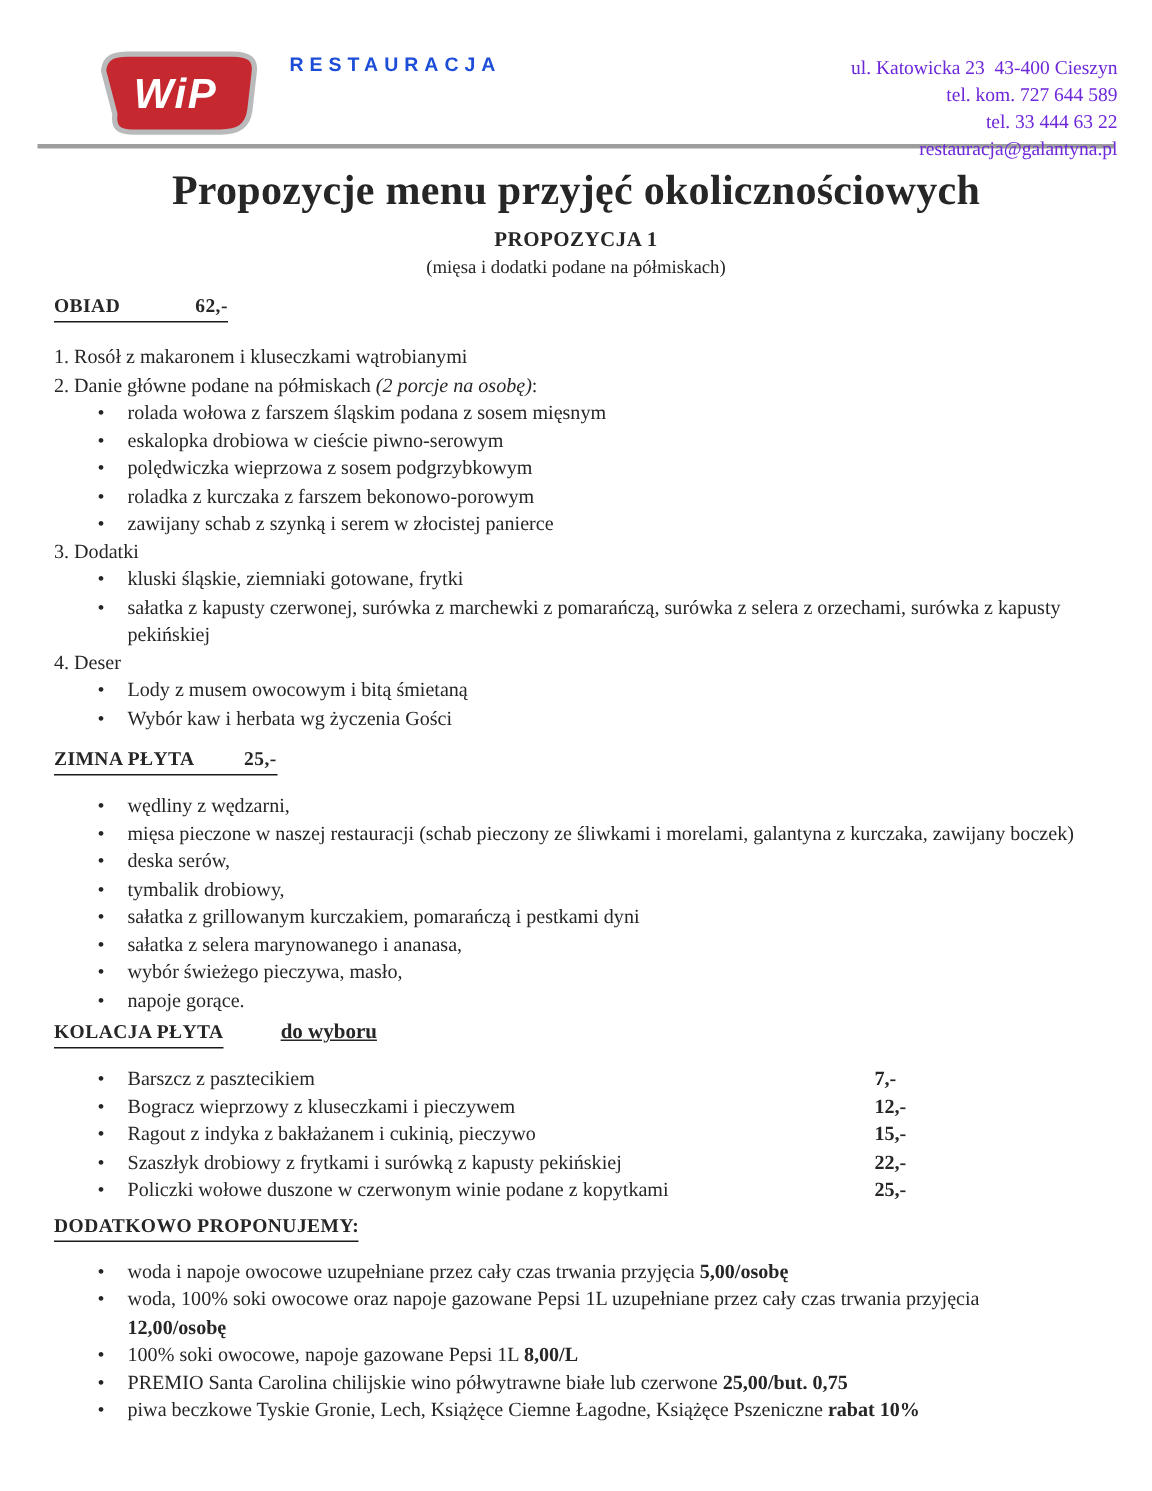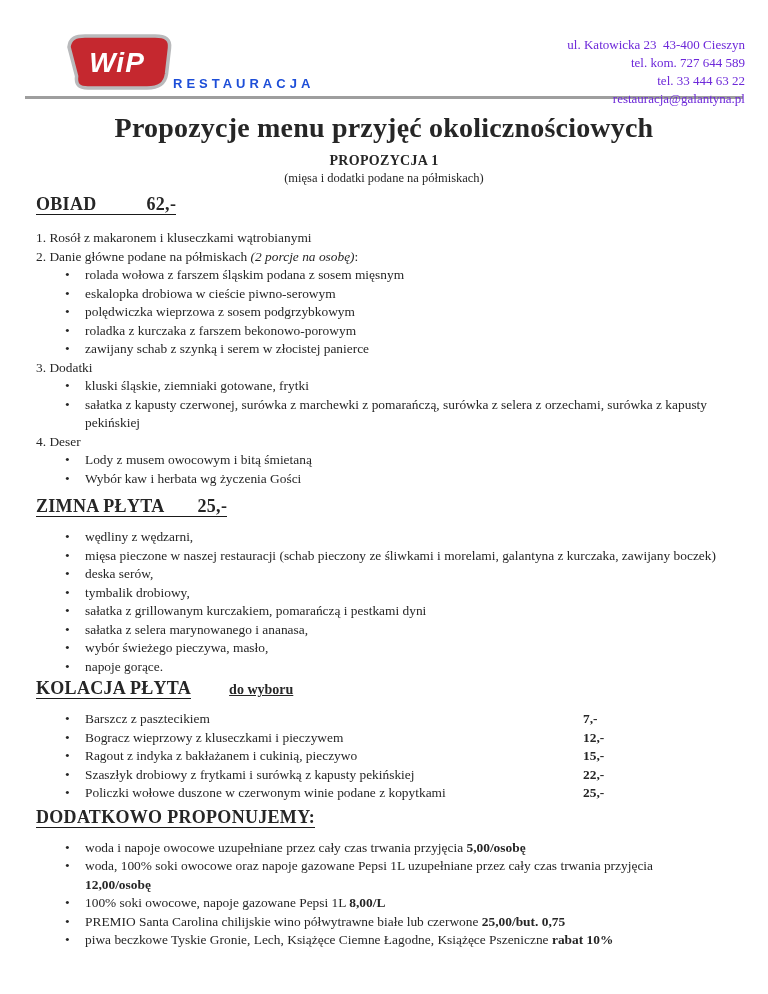--- a/index.html
+++ b/index.html
@@ -2,39 +2,39 @@
 <html><head>
 <meta charset="utf-8">
 <style>
   html,body{margin:0;padding:0;background:#fff;}
   .page{
     position:relative;width:768px;height:994px;background:#ffffff;overflow:hidden;
     font-family:"Liberation Serif", serif;color:#262626;
   }
   
   .header{display:flex;justify-content:space-between;align-items:flex-start;padding:33px 23px 0 55px;height:58px;}
-  .brand{display:flex;align-items:flex-end;}
+  .brand{display:flex;align-items:flex-start;gap:20px;}
   .logo{display:block;}
   .brandname{
     font-family:"Liberation Sans", sans-serif;font-weight:bold;font-size:13px;
     letter-spacing:4px;color:#1d4ed8;margin-top:2px;
   }
   .contact{
     text-align:right;font-size:13px;line-height:18px;color:#6d28d9;margin-top:3px;
   }
   .rule{margin:5px 25px 0;border:none;border-top:3px solid #9e9e9e;height:0;}
   
   .title{margin:13px 0 0;text-align:center;font-size:28px;font-weight:bold;letter-spacing:.2px;}
   .subtitle{margin:9px 0 0;text-align:center;font-size:14px;font-weight:bold;letter-spacing:.3px;}
   .note{margin:2px 16px 0;text-align:center;font-size:12.5px;}
   
   .main{padding:5px 46px 0 36px;font-size:13.4px;line-height:18.5px;}
   .sech-row{line-height:18px;}
   .sech{
-    display:inline-block;font-weight:bold;font-size:18px;letter-spacing:.3px;
+    display:inline-block;font-weight:bold;font-size:13px;letter-spacing:.3px;
     border-bottom:1.6px solid #1a1a1a;padding-bottom:1px;
   }
   .gap{display:inline-block;height:1px;}
   .g1{width:50px;}
   .g2{width:33px;}
   .row-obiad{margin:4px 0 14px;}
   .row-zimna{margin:9px 0 11px;}
   .row-kolacja{margin:3px 0 11px;}
   .row-dodatkowo{margin:5px 0 11px;}
   .kolnote{font-weight:bold;font-size:14px;margin-left:38px;text-decoration:underline;}

